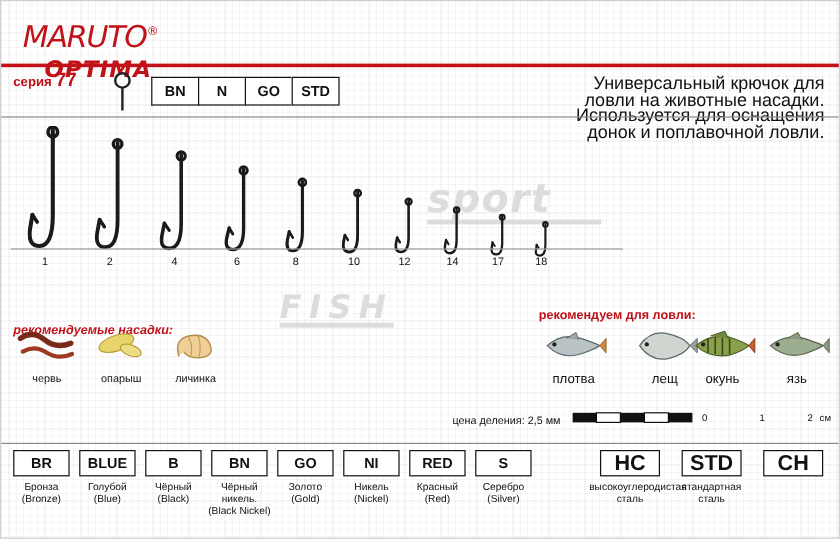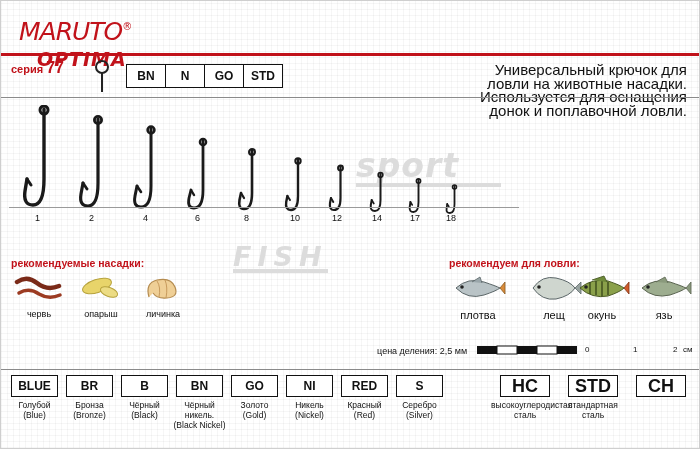--- a/index.html
+++ b/index.html
@@ -238,21 +238,21 @@
     <span style="left:134px;">4</span>
     <span style="left:186px;">6</span>
     <span style="left:235px;">8</span>
     <span style="left:281px;">10</span>
     <span style="left:323px;">12</span>
     <span style="left:363px;">14</span>
     <span style="left:401px;">17</span>
     <span style="left:437px;">18</span>
   </div>
 
-  <div class="sec-title" style="left:10px;top:256px;">рекомендуемые насадки:</div>
+  <div class="sec-title" style="left:10px;top:268px;font-style:italic;">рекомендуемые насадки:</div>
   <div class="baits">
 
     <div class="bait" style="left:0;top:0;">
       <svg width="52" height="30" viewBox="0 0 52 30">
         <path d="M4 9 Q14 2 24 10 Q34 18 46 13" fill="none" stroke="#7a2a18" stroke-width="4.5" stroke-linecap="round"></path>
         <path d="M6 20 Q16 14 26 21 Q36 27 47 22" fill="none" stroke="#9c3b22" stroke-width="3.5" stroke-linecap="round"></path>
       </svg>
       <div class="cap">червь</div>
     </div>
 
@@ -334,28 +334,28 @@
       <span style="left:48px;">1</span>
       <span style="left:88px;">2</span>
       <span style="left:98px;">см</span>
     </div>
   </div>
 
   <div class="legend-rule"></div>
 
   <div class="legend">
     <div class="lcol">
+      <div class="lbox">BR</div>
+      <div class="lcap" style="white-space:pre-line">Бронза
+(Bronze)</div>
+    </div>
+    <div class="lcol">
       <div class="lbox">BLUE</div>
       <div class="lcap" style="white-space:pre-line">Голубой
 (Blue)</div>
-    </div>
-    <div class="lcol">
-      <div class="lbox">BR</div>
-      <div class="lcap" style="white-space:pre-line">Бронза
-(Bronze)</div>
     </div>
     <div class="lcol">
       <div class="lbox">B</div>
       <div class="lcap" style="white-space:pre-line">Чёрный
 (Black)</div>
     </div>
     <div class="lcol">
       <div class="lbox">BN</div>
       <div class="lcap" style="white-space:pre-line">Чёрный никель.
 (Black Nickel)</div>

